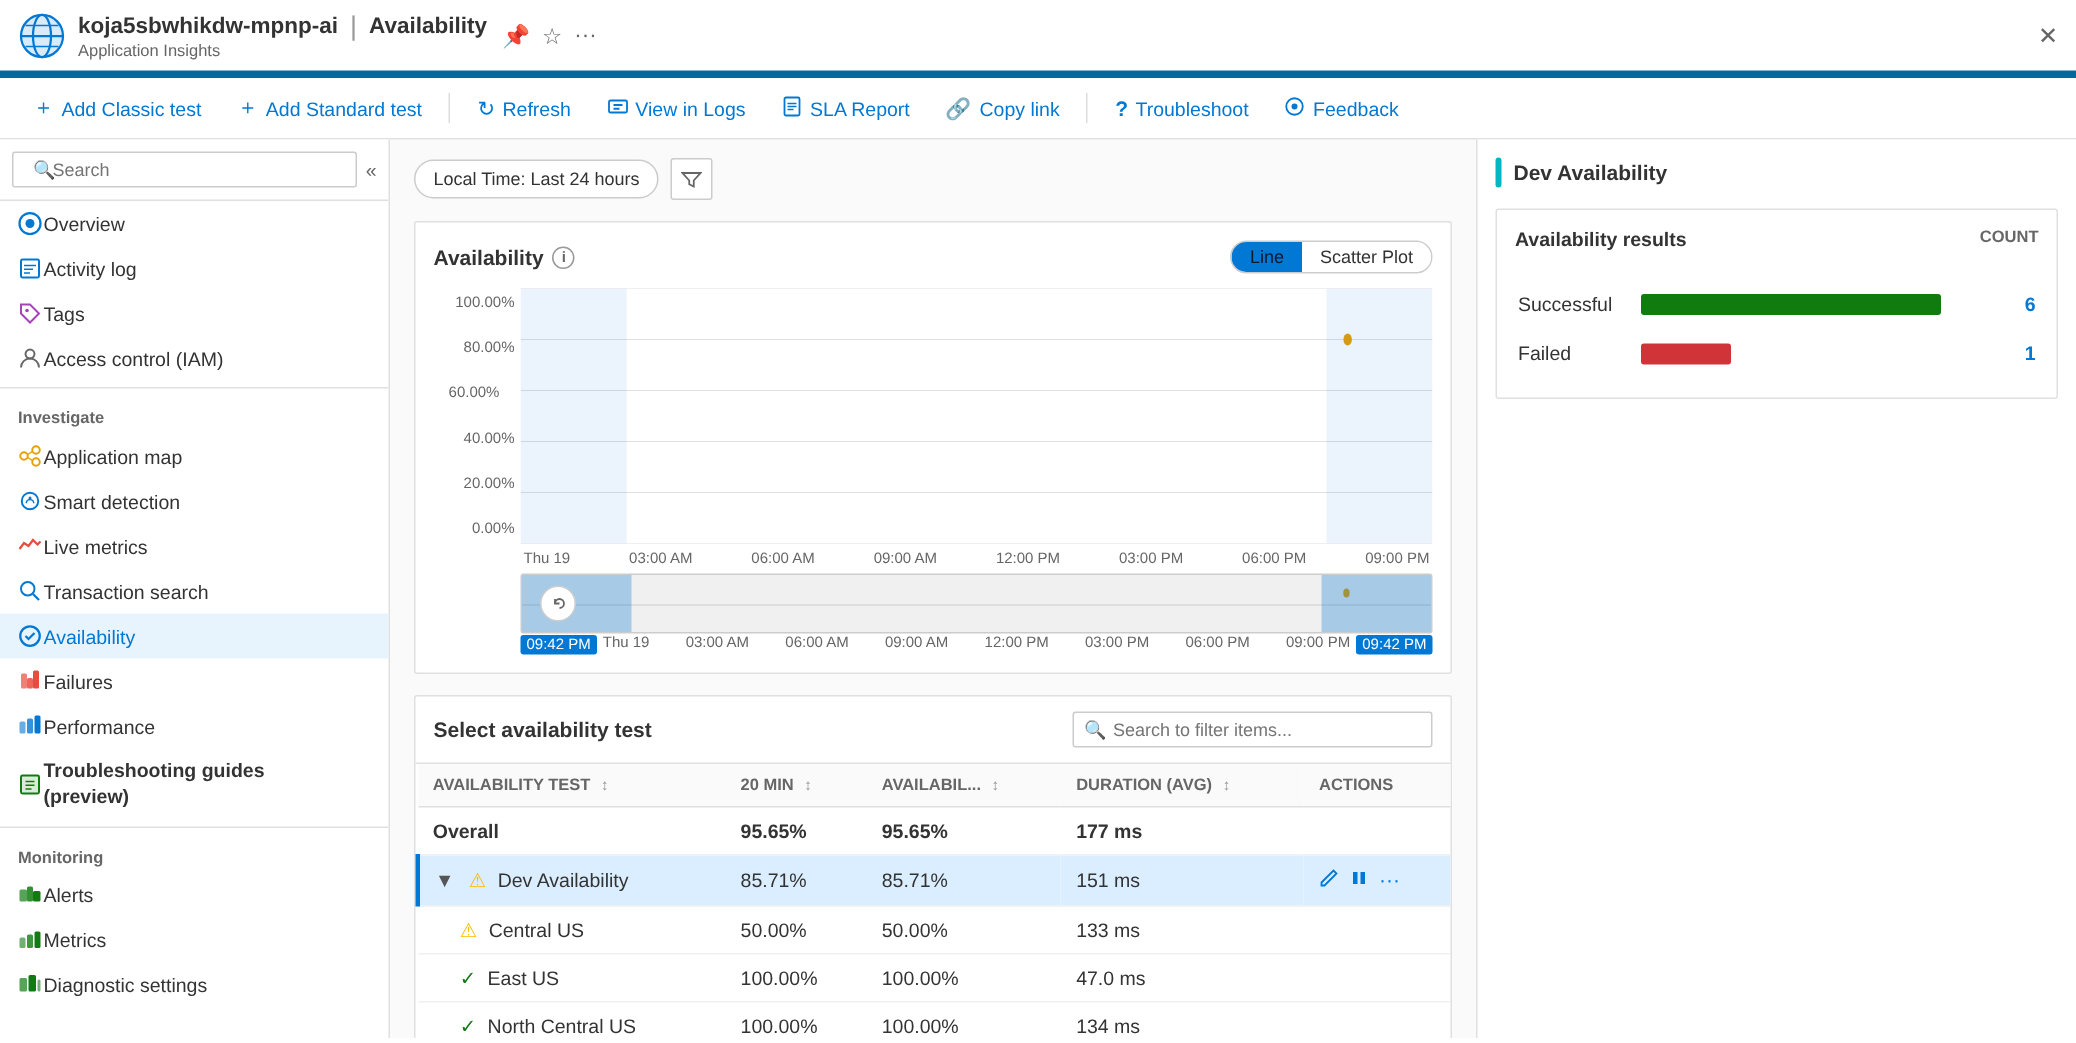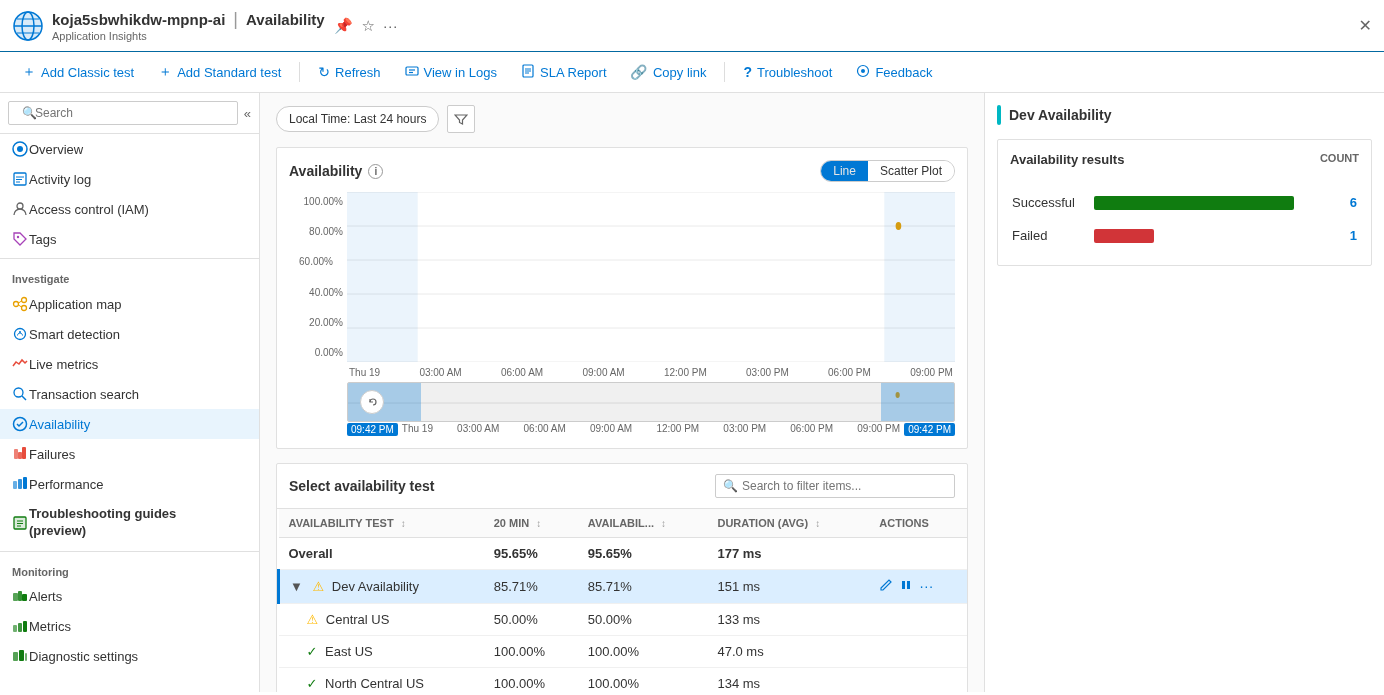--- a/index.html
+++ b/index.html
@@ -1,20 +1,20 @@
 <!DOCTYPE html>
 <html><head>
   <meta charset="utf-8">
   <style>
     * { box-sizing: border-box; margin: 0; padding: 0; }
     body { font-family: 'Segoe UI', Arial, sans-serif; font-size: 13px; background: #fff; color: #333; overflow: hidden; }
     
     
     .top-header {
-      display: flex; align-items: center; padding: 8px 12px; border-bottom: 1px solid #0369a1;
+      display: flex; align-items: center; padding: 8px 12px; border-bottom: 5px solid #0369a1;
       background: #fff; height: 52px;
     }
     .app-icon { width: 32px; height: 32px; margin-right: 8px; }
     .close-btn { margin-left: auto; cursor: pointer; font-size: 16px; color: #666; }
 
     
     .toolbar {
       display: flex; align-items: center; padding: 6px 12px; border-bottom: 1px solid #e0e0e0;
       background: #fff; gap: 4px; flex-wrap: wrap;
     }
@@ -67,21 +67,21 @@
       border-radius: 14px; cursor: pointer; font-size: 12px; color: #333;
     }
     .filter-icon { width: 28px; height: 28px; border: 1px solid #ccc; border-radius: 2px; background: #fff; display: flex; align-items: center; justify-content: center; cursor: pointer; }
 
     
     .chart-section { background: #fff; border: 1px solid #e0e0e0; border-radius: 2px; padding: 12px; margin-bottom: 14px; }
     .chart-header { display: flex; align-items: center; justify-content: space-between; margin-bottom: 10px; }
     .chart-title { font-size: 14px; font-weight: 600; color: #333; display: flex; align-items: center; gap: 6px; }
     .chart-type-toggle { display: flex; border: 1px solid #ccc; border-radius: 14px; overflow: hidden; }
     .chart-type-btn { padding: 3px 12px; font-size: 12px; cursor: pointer; border: none; background: #fff; color: #333; }
-    .chart-type-btn.active { background: #0078d4; color: #e5e5e5; }
+    .chart-type-btn.active { background: #0078d4; color: #0f172a; }
 
     
     .table-section { background: #fff; border: 1px solid #e0e0e0; border-radius: 2px; }
     .table-header-row { display: flex; align-items: center; justify-content: space-between; padding: 10px 12px; border-bottom: 1px solid #e0e0e0; }
     .table-title { font-size: 14px; font-weight: 600; }
     .table-search { border: 1px solid #ccc; padding: 4px 8px; border-radius: 2px; font-size: 12px; width: 240px; }
     .data-table { width: 100%; border-collapse: collapse; }
     .data-table th { padding: 8px 10px; text-align: left; font-size: 11px; font-weight: 600; color: #666; text-transform: uppercase; border-bottom: 1px solid #e0e0e0; background: #fafafa; }
     .data-table td { padding: 8px 10px; font-size: 13px; border-bottom: 1px solid #f0f0f0; }
     .sort-icon { margin-left: 4px; font-size: 10px; color: #999; }
@@ -222,34 +222,34 @@
             <line x1="4" y1="6" x2="12" y2="6" stroke="#0078d4" stroke-width="1"></line>
             <line x1="4" y1="8.5" x2="10" y2="8.5" stroke="#0078d4" stroke-width="1"></line>
             <line x1="4" y1="11" x2="8" y2="11" stroke="#0078d4" stroke-width="1"></line>
           </svg>
       </span>
       <span>Activity log</span>
     </div>
     <div class="sidebar-item">
       <span class="item-icon">
         <svg width="16" height="16" viewBox="0 0 16 16">
+            <path d="M2 2h6l6 6-6 6L2 8z" fill="none" stroke="#a742b8" stroke-width="1.3"></path>
+            <circle cx="6" cy="6" r="1.2" fill="#a742b8"></circle>
+          </svg>
+      </span>
+      <span>Tags</span>
+    </div>
+    <div class="sidebar-item">
+      <span class="item-icon">
+        <svg width="16" height="16" viewBox="0 0 16 16">
             <circle cx="8" cy="5" r="3" fill="none" stroke="#666" stroke-width="1.3"></circle>
             <path d="M2 14c0-3.3 2.7-6 6-6s6 2.7 6 6" fill="none" stroke="#666" stroke-width="1.3"></path>
           </svg>
       </span>
       <span>Access control (IAM)</span>
-    </div>
-    <div class="sidebar-item">
-      <span class="item-icon">
-        <svg width="16" height="16" viewBox="0 0 16 16">
-            <path d="M2 2h6l6 6-6 6L2 8z" fill="none" stroke="#a742b8" stroke-width="1.3"></path>
-            <circle cx="6" cy="6" r="1.2" fill="#a742b8"></circle>
-          </svg>
-      </span>
-      <span>Tags</span>
     </div>
 
     <div class="sidebar-divider"></div>
     <div class="sidebar-section-label">Investigate</div>
 
     <div class="sidebar-item">
       <span class="item-icon">
         <svg width="16" height="16" viewBox="0 0 16 16">
             <circle cx="4" cy="8" r="2.5" fill="none" stroke="#e8a000" stroke-width="1.3"></circle>
             <circle cx="12" cy="4" r="2.5" fill="none" stroke="#e8a000" stroke-width="1.3"></circle>

